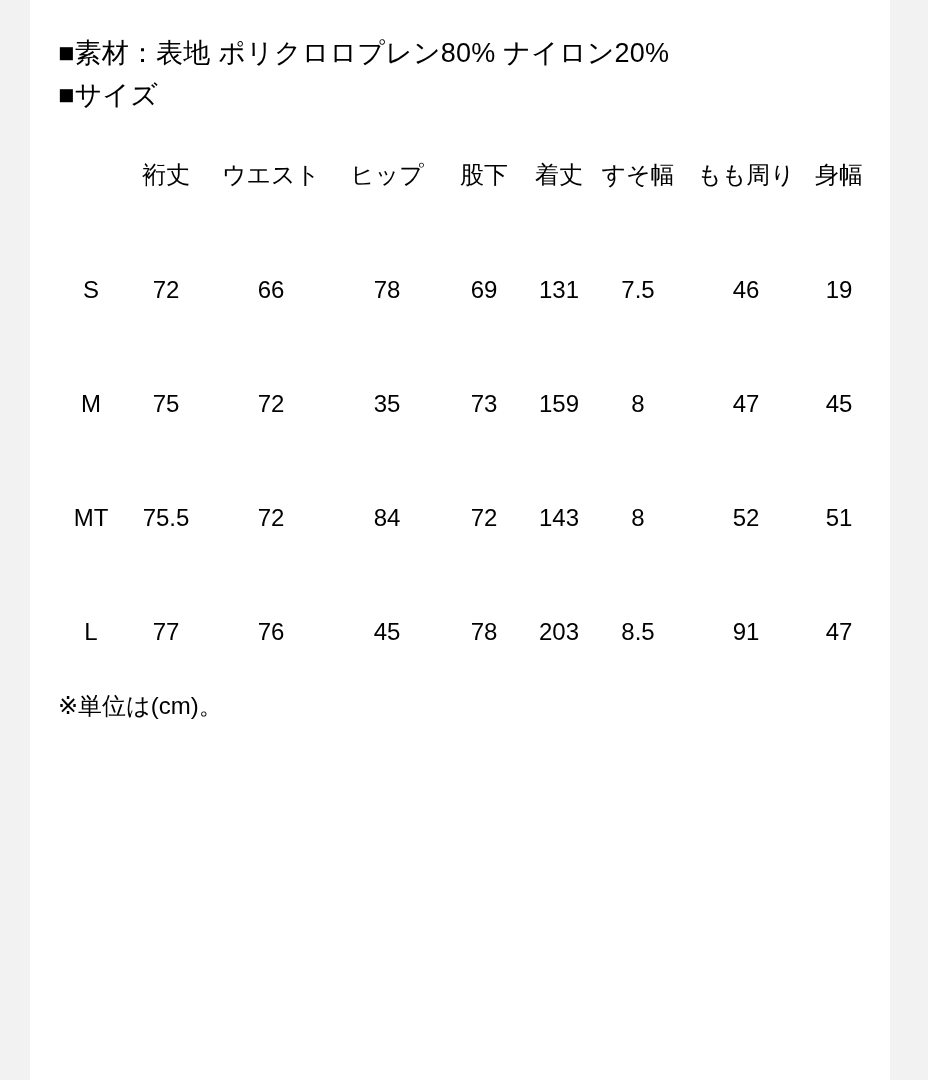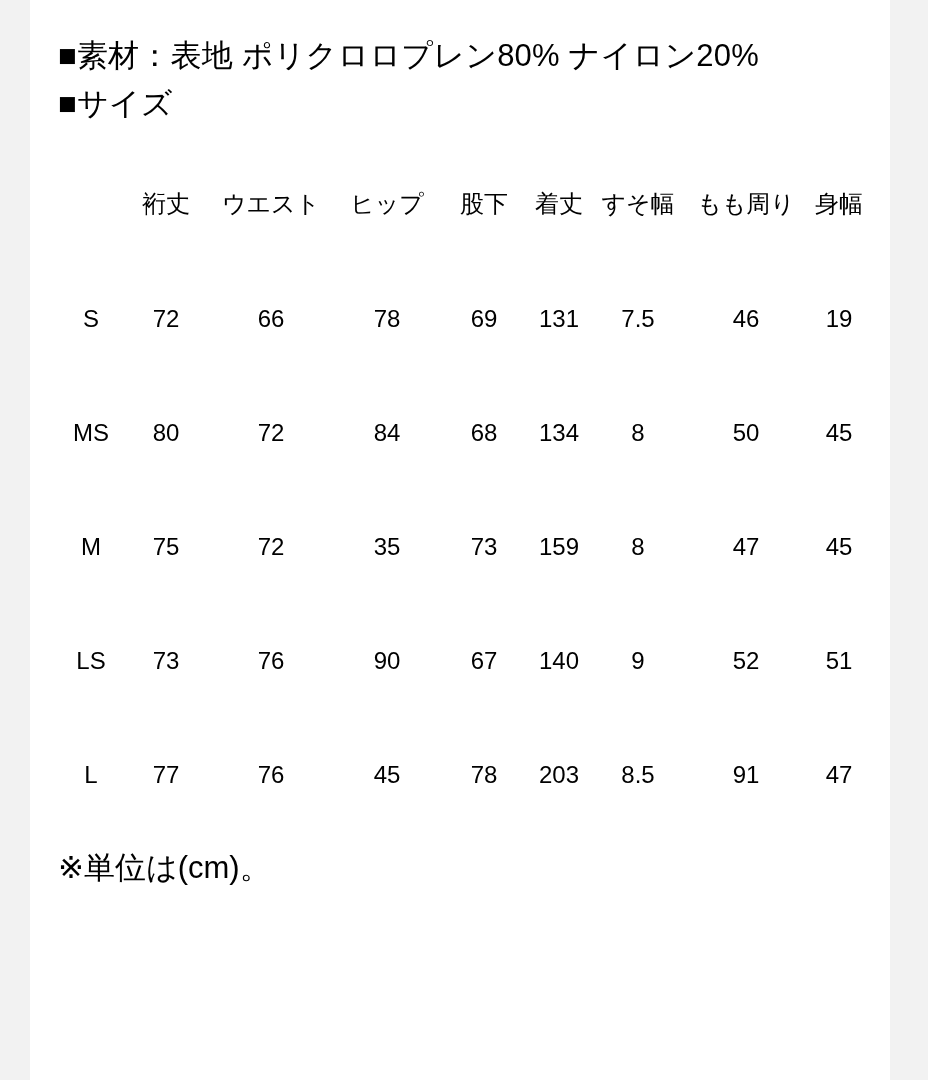--- a/index.html
+++ b/index.html
@@ -39,30 +39,30 @@
   .content {
     position: absolute;
     left: 30px;
     top: 0;
     width: 860px;
     height: 1080px;
     padding: 34px 18px 0 28px;
     box-sizing: border-box;
   }
   .heading {
-    font-size: 31px;
+    font-size: 27px;
     line-height: 1.42;
     font-weight: 400;
     letter-spacing: 0.2px;
     margin: 0 0 2px 0;
     word-break: break-all;
   }
   .heading.second {
     margin-top: 4px;
-    margin-bottom: 24px;
+    margin-bottom: 6px;
   }
   table.size-table {
     border-collapse: collapse;
     width: 100%;
     table-layout: fixed;
     font-size: 24px;
     line-height: 1.25;
   }
   table.size-table th,
   table.size-table td {
@@ -83,23 +83,22 @@
   col.c1 { width: 84px; }
   col.c2 { width: 126px; }
   col.c3 { width: 106px; }
   col.c4 { width: 88px; }
   col.c5 { width: 62px; }
   col.c6 { width: 96px; }
   col.c7 { width: 120px; }
   col.c8 { width: 66px; }
 
   .note {
-    font-size: 31px;
+    font-size: 24px;
     line-height: 1.4;
-    margin-top: 14px;
   }
 </style>
 </head>
 <body>
 
 <div class="page">
   <div class="edge-left"></div>
   <div class="edge-right"></div>
 
   <div class="content">
@@ -139,49 +138,38 @@
           <td>72</td>
           <td>66</td>
           <td>78</td>
           <td>69</td>
           <td>131</td>
           <td>7.5</td>
           <td>46</td>
           <td>19</td>
         </tr>
         <tr>
-          <td>MS</td>
-          <td>80</td>
-          <td>72</td>
-          <td>84</td>
-          <td>68</td>
-          <td>134</td>
-          <td>8</td>
-          <td>50</td>
-          <td>45</td>
-        </tr>
-        <tr>
           <td>M</td>
           <td>75</td>
           <td>72</td>
           <td>35</td>
           <td>73</td>
           <td>159</td>
           <td>8</td>
           <td>47</td>
           <td>45</td>
         </tr>
         <tr>
-          <td>LS</td>
-          <td>73</td>
-          <td>76</td>
-          <td>90</td>
-          <td>67</td>
-          <td>140</td>
-          <td>9</td>
+          <td>MT</td>
+          <td>75.5</td>
+          <td>72</td>
+          <td>84</td>
+          <td>72</td>
+          <td>143</td>
+          <td>8</td>
           <td>52</td>
           <td>51</td>
         </tr>
         <tr>
           <td>L</td>
           <td>77</td>
           <td>76</td>
           <td>45</td>
           <td>78</td>
           <td>203</td>

